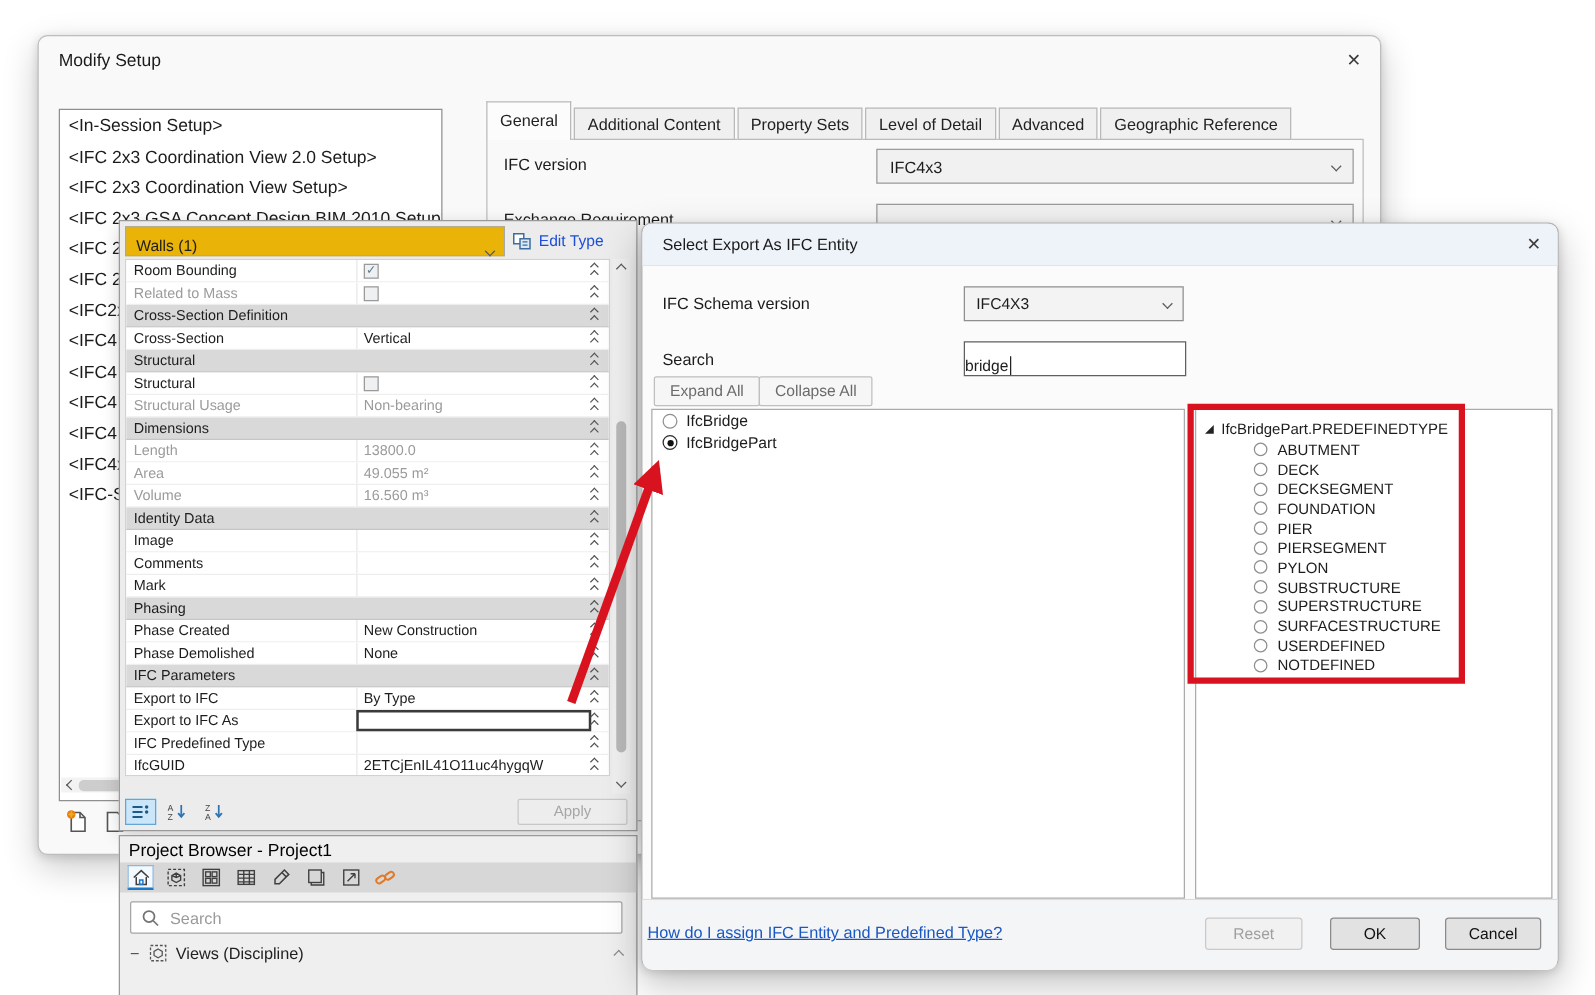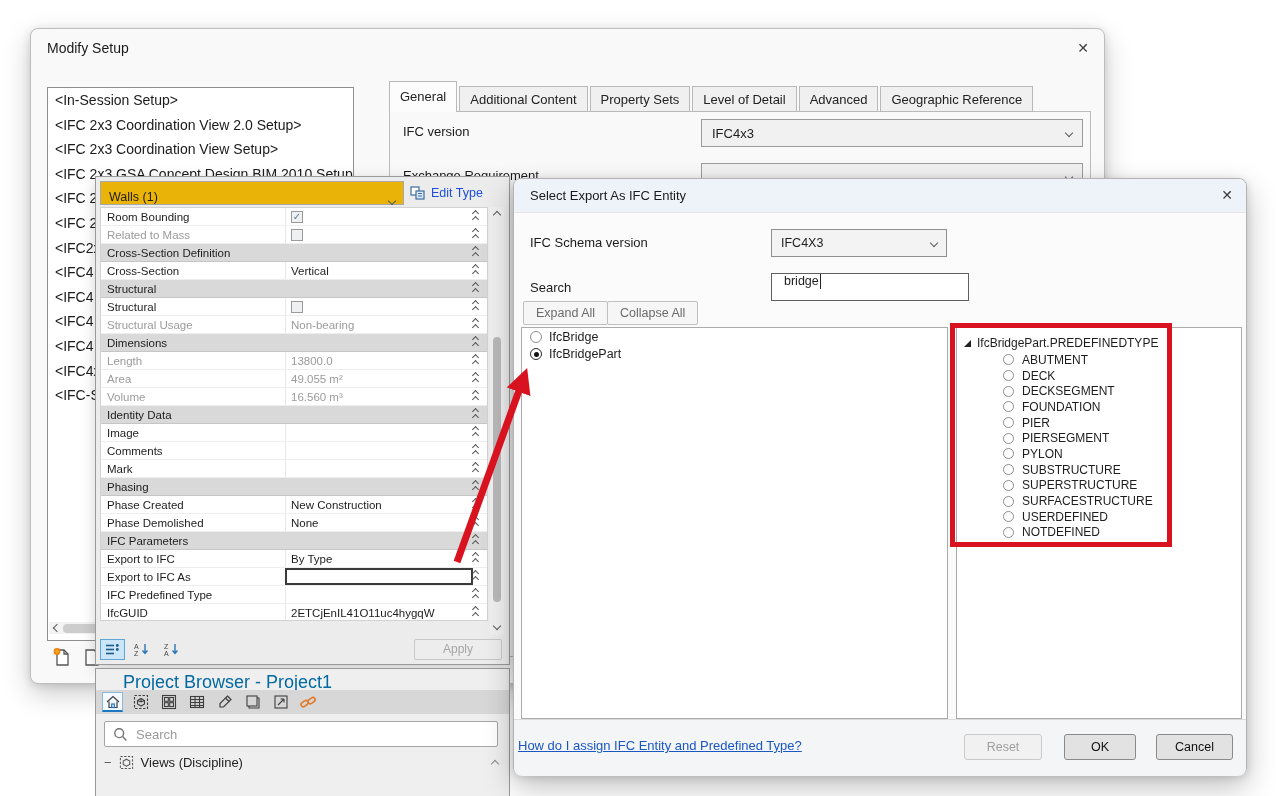--- a/index.html
+++ b/index.html
@@ -46,35 +46,35 @@
 .prow.on .cb::after{content:"✓"}
 .prow.hl .pv{border:2px solid #3a3a3a;background:#fff}
 .vscroll{left:394px;top:30px;width:14px;height:428px;background:#f0f0f0}
 .vscroll .thumb{position:absolute;left:3px;top:130px;width:8px;height:265px;background:#b9b9b9;border-radius:4px}
 .pal-foot{left:4px;top:462px;display:flex;gap:5px;align-items:center}
 .ficon{width:25px;height:21px;border:1px solid #c3c3c3;background:#f4f4f4;display:flex;align-items:center;justify-content:center}
 .ficon.sel{background:#cbe6f9;border-color:#62a6d8}
 .applybtn{left:318px;top:462px;width:88px;height:21px;background:#ededed;border:1px solid #c8c8c8;border-radius:2px;font-size:12px;color:#a6a6a6;text-align:center;line-height:19px}
 
 .browser{left:95px;top:668px;width:415px;height:130px;background:#efefef;border:1px solid #9a9a9a;z-index:10}
-.browser .btitle{left:27px;top:3px;font-size:18px;color:#0369a1}
+.browser .btitle{left:7px;top:3px;font-size:14px;color:#000000}
 .btoolbar{left:0;top:21px;width:100%;height:24px;background:#d7d7d7;display:flex;align-items:center;padding-left:6px;gap:7px}
 .bicon{width:21px;height:20px;display:flex;align-items:center;justify-content:center}
 .bicon.sel{background:#f3f9ff;border:1px solid #8cb8dc;border-bottom:2px solid #1c78c4}
 .searchbox{left:8px;top:52px;width:394px;height:26px;background:#fff;border:1px solid #a5a5a5;border-radius:2px;display:flex;align-items:center;gap:8px;padding-left:8px}
 .searchbox .ph{font-size:13px;color:#9a9a9a}
 .treerow{left:8px;top:86px;display:flex;align-items:center;gap:7px;font-size:13px;color:#222}
 
 .dlg-select{left:513px;top:178px;width:734px;height:597px;background:#fbfbfc;border:1px solid #b3b3b3;border-radius:8px;box-shadow:0 12px 30px rgba(0,0,0,.25),0 2px 8px rgba(0,0,0,.15);z-index:20}
 .dlg-select .stitlebar{left:0;top:0;width:100%;height:34px;background:#eef2f9;border-bottom:1px solid #e2e5ea;border-radius:8px 8px 0 0}
 .dlg-select .stitle{left:16px;top:9px;font-size:13px;color:#1b1b1b}
 .slabel{font-size:13px;color:#1b1b1b}
 .sdd{left:257px;top:50px;width:176px;height:28px;background:#f3f3f3;border:1px solid #8f8f8f;display:flex;align-items:center;padding:0 9px;font-size:12.5px}
 .sdd .ddtext{flex:1}
-.sinput{left:257px;top:94px;width:198px;height:28px;background:#fff;border:1px solid #5f5f5f;display:flex;align-items:flex-start;padding-left:12px;font-size:12.5px}
+.sinput{left:257px;top:94px;width:178px;height:28px;background:#fff;border:1px solid #5f5f5f;display:flex;align-items:flex-end;padding-left:0;font-size:12.5px}
 .caret{display:inline-block;width:1px;height:15px;background:#222;margin-left:1px}
 .ebtn{height:24px;padding:0 12px;background:#f6f6f6;border:1px solid #bfbfbf;border-radius:2px;font-size:12.5px;color:#6b6b6b;line-height:22px}
 .panel{top:148px;height:392px;background:#fff;border:1px solid #ababab}
 .litem{display:flex;align-items:center;gap:7px;height:16px;margin:1px 0 0 8px;font-size:12.5px}
 .radio{width:12px;height:12px;border:1px solid #8e8e8e;border-radius:50%;background:#fff;position:relative;flex:none}
 .litem.sel .radio{border-color:#2b2b2b}
 .litem.sel .radio::after{content:"";position:absolute;inset:2.5px;background:#111;border-radius:50%}
 .rhead{display:flex;align-items:center;gap:6px;margin:8px 0 2px 7px;font-size:12px}
 .tri{width:0;height:0;border-bottom:7px solid #222;border-left:7px solid transparent}
 .ritem{display:flex;align-items:center;gap:8px;height:15.7px;margin-left:46px;font-size:12px}

